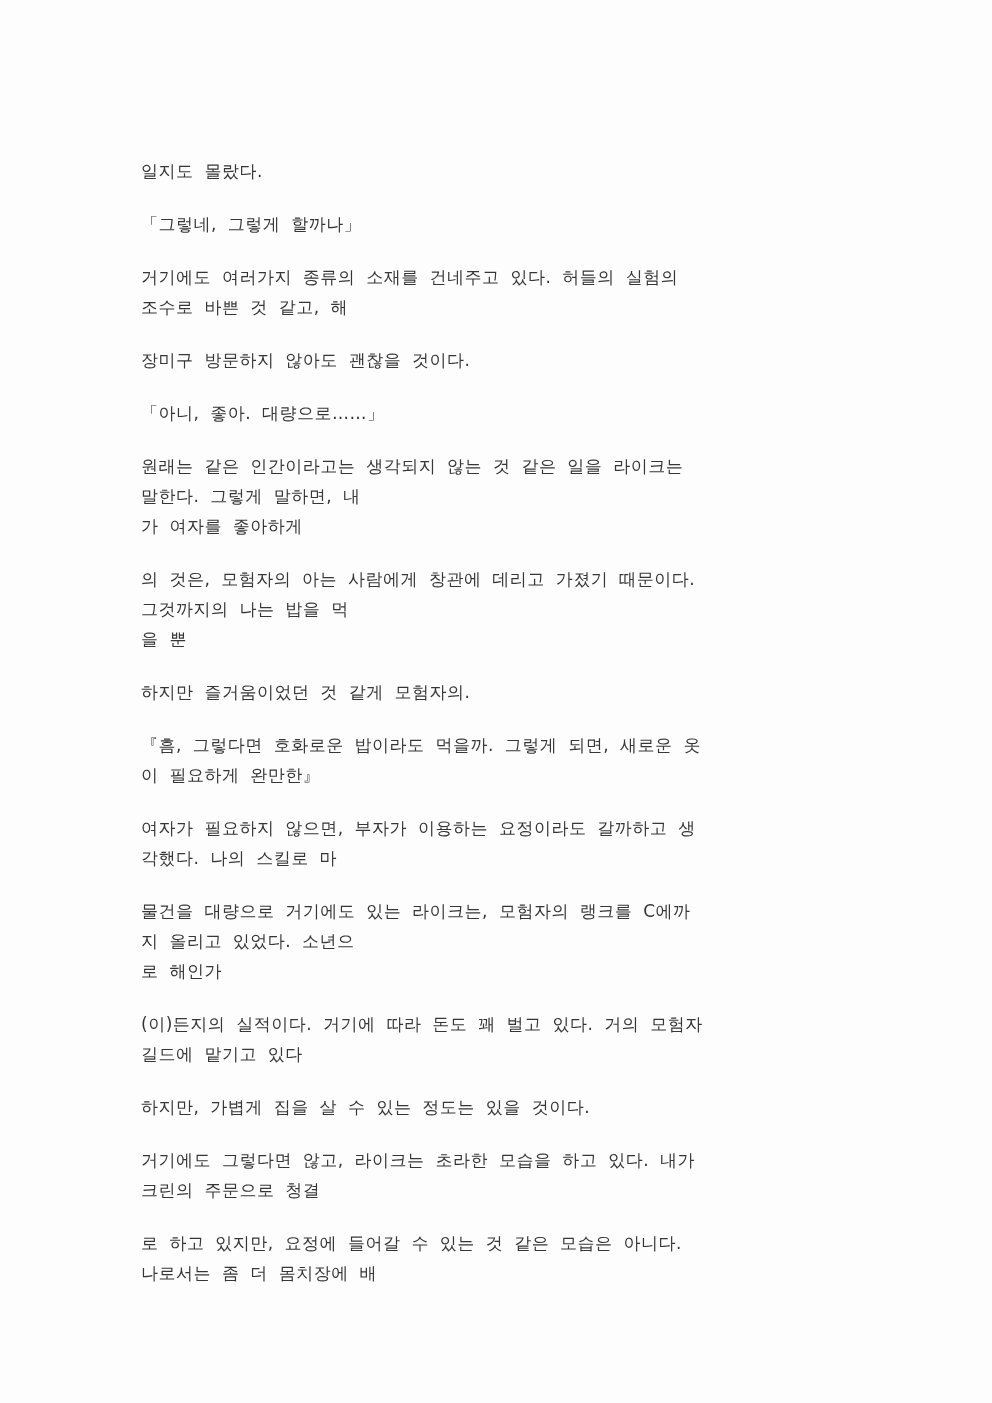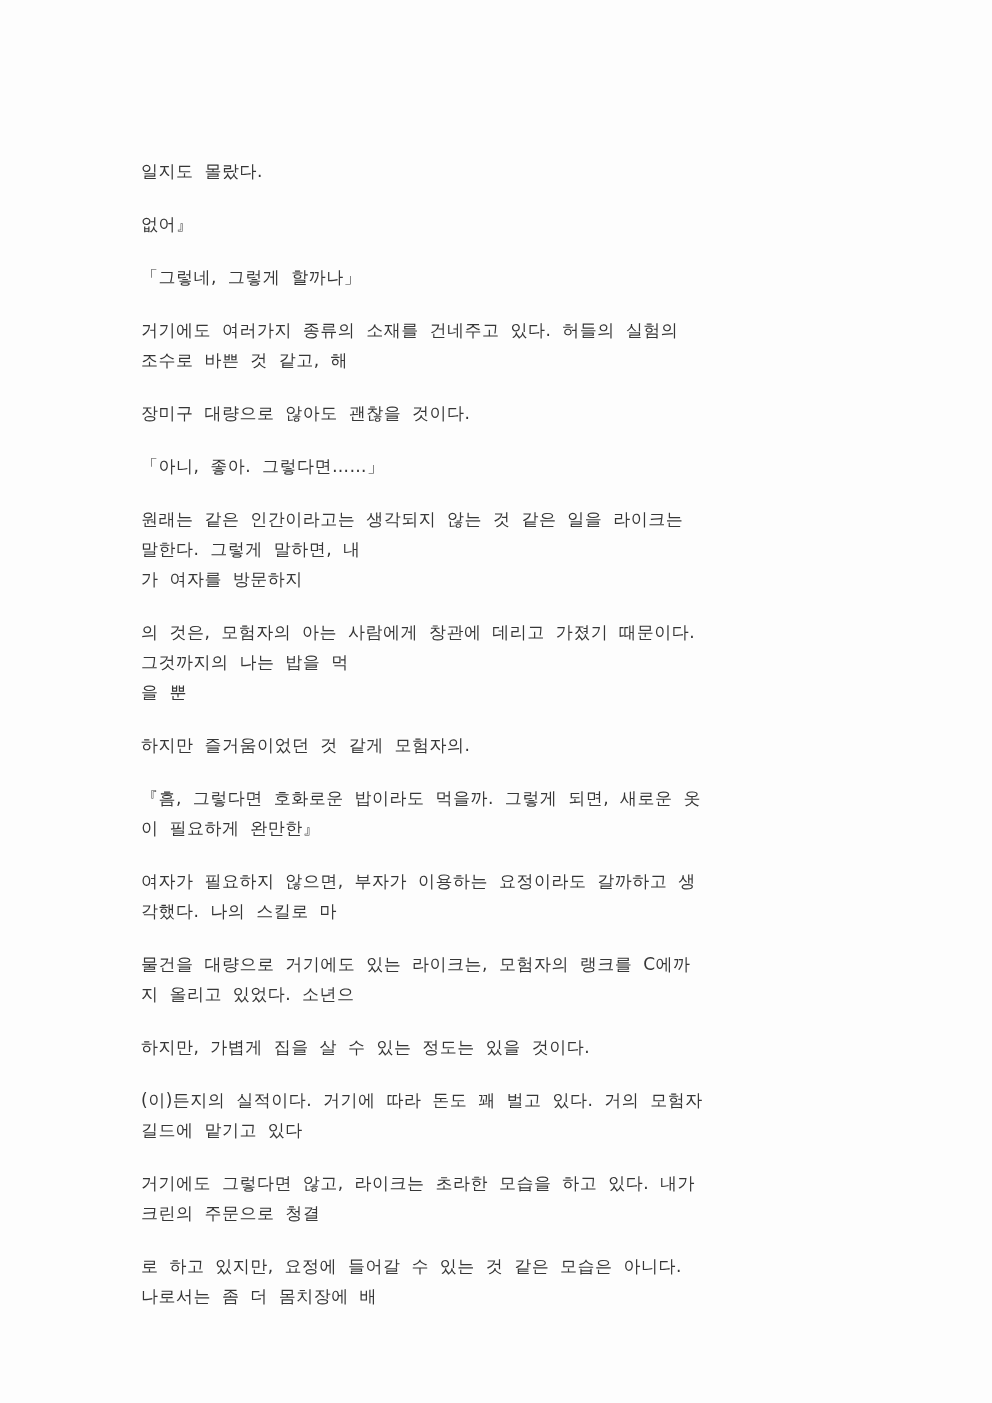--- a/index.html
+++ b/index.html
@@ -38,44 +38,41 @@
 <body>
 
 <div class="page">
   <div class="content">
 
     <p class="para">
       <span class="line">일지도 몰랐다.</span>
     </p>
 
 
-    <p class="para">
-      <span class="line">없어』</span>
-    </p>
 
     <p class="para">
       <span class="line">「그렇네, 그렇게 할까나」</span>
     </p>
 
     <p class="para">
       <span class="line">거기에도 여러가지 종류의 소재를 건네주고 있다. 허들의 실험의 조수로 바쁜 것 같고, 해</span>
     </p>
 
     <p class="para">
-      <span class="line">장미구 대량으로 않아도 괜찮을 것이다.</span>
+      <span class="line">장미구 방문하지 않아도 괜찮을 것이다.</span>
     </p>
 
 
     <p class="para">
-      <span class="line">「아니, 좋아. 그렇다면……」</span>
+      <span class="line">「아니, 좋아. 대량으로……」</span>
     </p>
 
     <p class="para">
       <span class="line">원래는 같은 인간이라고는 생각되지 않는 것 같은 일을 라이크는 말한다. 그렇게 말하면, 내</span>
-      <span class="line">가 여자를 방문하지</span>
+      <span class="line">가 여자를 좋아하게</span>
     </p>
 
     <p class="para">
       <span class="line">의 것은, 모험자의 아는 사람에게 창관에 데리고 가졌기 때문이다. 그것까지의 나는 밥을 먹</span>
       <span class="line">을 뿐</span>
     </p>
 
     <p class="para">
       <span class="line">하지만 즐거움이었던 것 같게 모험자의.</span>
     </p>
@@ -83,28 +80,29 @@
     <p class="para">
       <span class="line">『흠, 그렇다면 호화로운 밥이라도 먹을까. 그렇게 되면, 새로운 옷이 필요하게 완만한』</span>
     </p>
 
     <p class="para">
       <span class="line">여자가 필요하지 않으면, 부자가 이용하는 요정이라도 갈까하고 생각했다. 나의 스킬로 마</span>
     </p>
 
     <p class="para">
       <span class="line">물건을 대량으로 거기에도 있는 라이크는, 모험자의 랭크를 C에까지 올리고 있었다. 소년으</span>
+      <span class="line">로 해인가</span>
+    </p>
+
+    <p class="para">
+      <span class="line">(이)든지의 실적이다. 거기에 따라 돈도 꽤 벌고 있다. 거의 모험자 길드에 맡기고 있다</span>
     </p>
 
     <p class="para">
       <span class="line">하지만, 가볍게 집을 살 수 있는 정도는 있을 것이다.</span>
-    </p>
-
-    <p class="para">
-      <span class="line">(이)든지의 실적이다. 거기에 따라 돈도 꽤 벌고 있다. 거의 모험자 길드에 맡기고 있다</span>
     </p>
 
     <p class="para">
       <span class="line">거기에도 그렇다면 않고, 라이크는 초라한 모습을 하고 있다. 내가 크린의 주문으로 청결</span>
     </p>
 
     <p class="para">
       <span class="line">로 하고 있지만, 요정에 들어갈 수 있는 것 같은 모습은 아니다. 나로서는 좀 더 몸치장에 배</span>
 
     </p>

